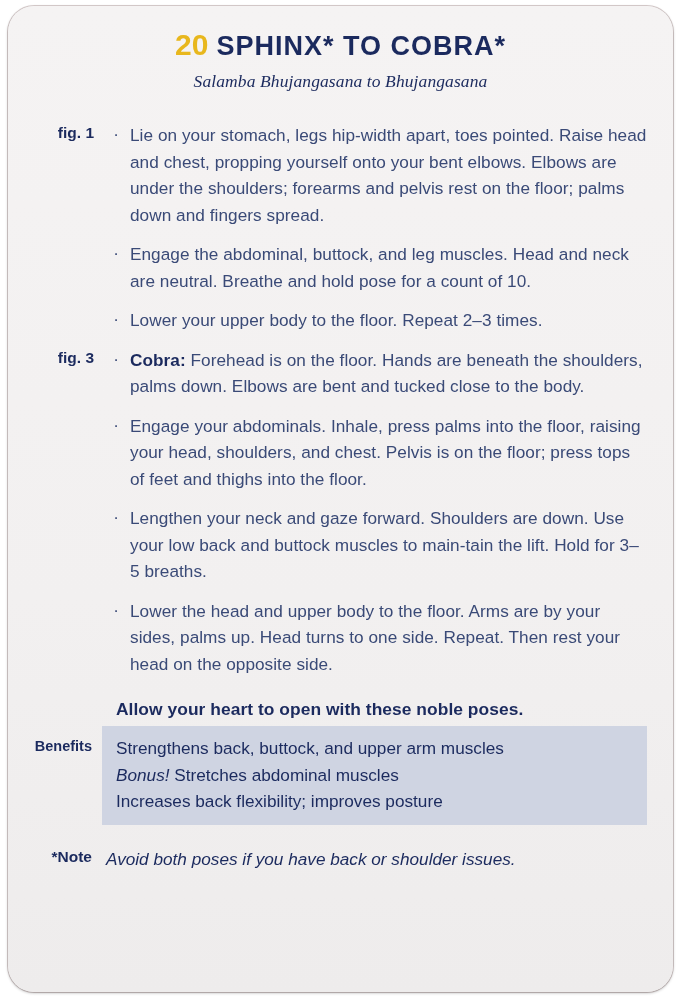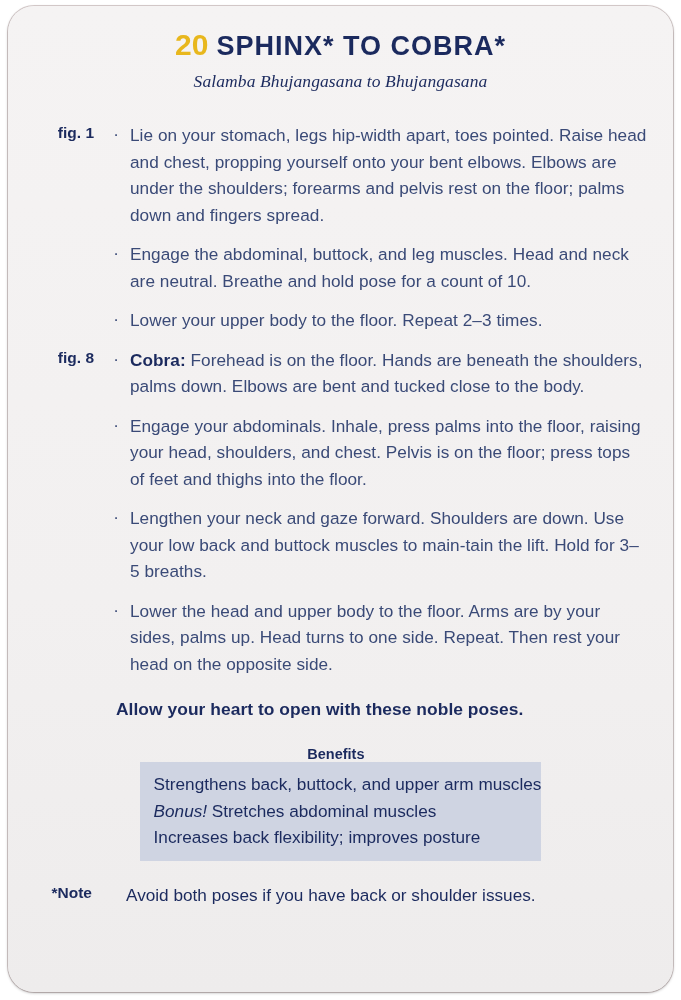--- a/index.html
+++ b/index.html
@@ -103,28 +103,27 @@
     color: #1b2a5e;
     font-weight: bold;
   }
 
   .closing {
     color: #1b2a5e;
     font-weight: bold;
     font-size: 17.4px;
     margin-left: 82px;
     margin-top: 22px;
-    margin-bottom: 14px;
+    margin-bottom: 6px;
     letter-spacing: 0.05px;
   }
 
   .benefits-row {
     display: flex;
-    align-items: center;
-    flex-direction: column;
+    align-items: flex-start;
   }
   .benefits-label {
     width: 68px;
     min-width: 68px;
     text-align: right;
     color: #1b2a5e;
     font-weight: bold;
     font-size: 14.5px;
     padding-right: 10px;
     padding-top: 12px;
@@ -156,24 +155,24 @@
     color: #1b2a5e;
     font-weight: bold;
     font-size: 15.5px;
     padding-right: 10px;
     padding-top: 1px;
     box-sizing: border-box;
   }
   .note-text {
     flex: 1;
     color: #1b2a5e;
+    font-style: italic;
     font-size: 17.2px;
     line-height: 24px;
     padding-left: 4px;
-    margin-left: 20px;
   }
 </style>
 </head>
 <body>
 
 <div class="card">
   <div class="card-inner">
 
     <div class="header">
       <div class="title-line">
@@ -196,21 +195,21 @@
         <div class="para">Engage the abdominal, buttock, and leg muscles. Head and neck are neutral. Breathe and hold pose for a count of 10.</div>
       </div>
 
       <div class="row">
         <div class="figlabel"></div>
         <div class="bullet">·</div>
         <div class="para">Lower your upper body to the floor. Repeat 2–3 times.</div>
       </div>
 
       <div class="row">
-        <div class="figlabel">fig. 8</div>
+        <div class="figlabel">fig. 3</div>
         <div class="bullet">·</div>
         <div class="para"><b>Cobra:</b> <span>Forehead is on the floor. Hands are beneath the shoulders, palms down. Elbows are bent and tucked close to the body.</span></div>
       </div>
 
       <div class="row">
         <div class="figlabel"></div>
         <div class="bullet">·</div>
         <div class="para">Engage your abdominals. Inhale, press palms into the floor, raising your head, shoulders, and chest. Pelvis is on the floor; press tops of feet and thighs into the floor.</div>
       </div>
 

